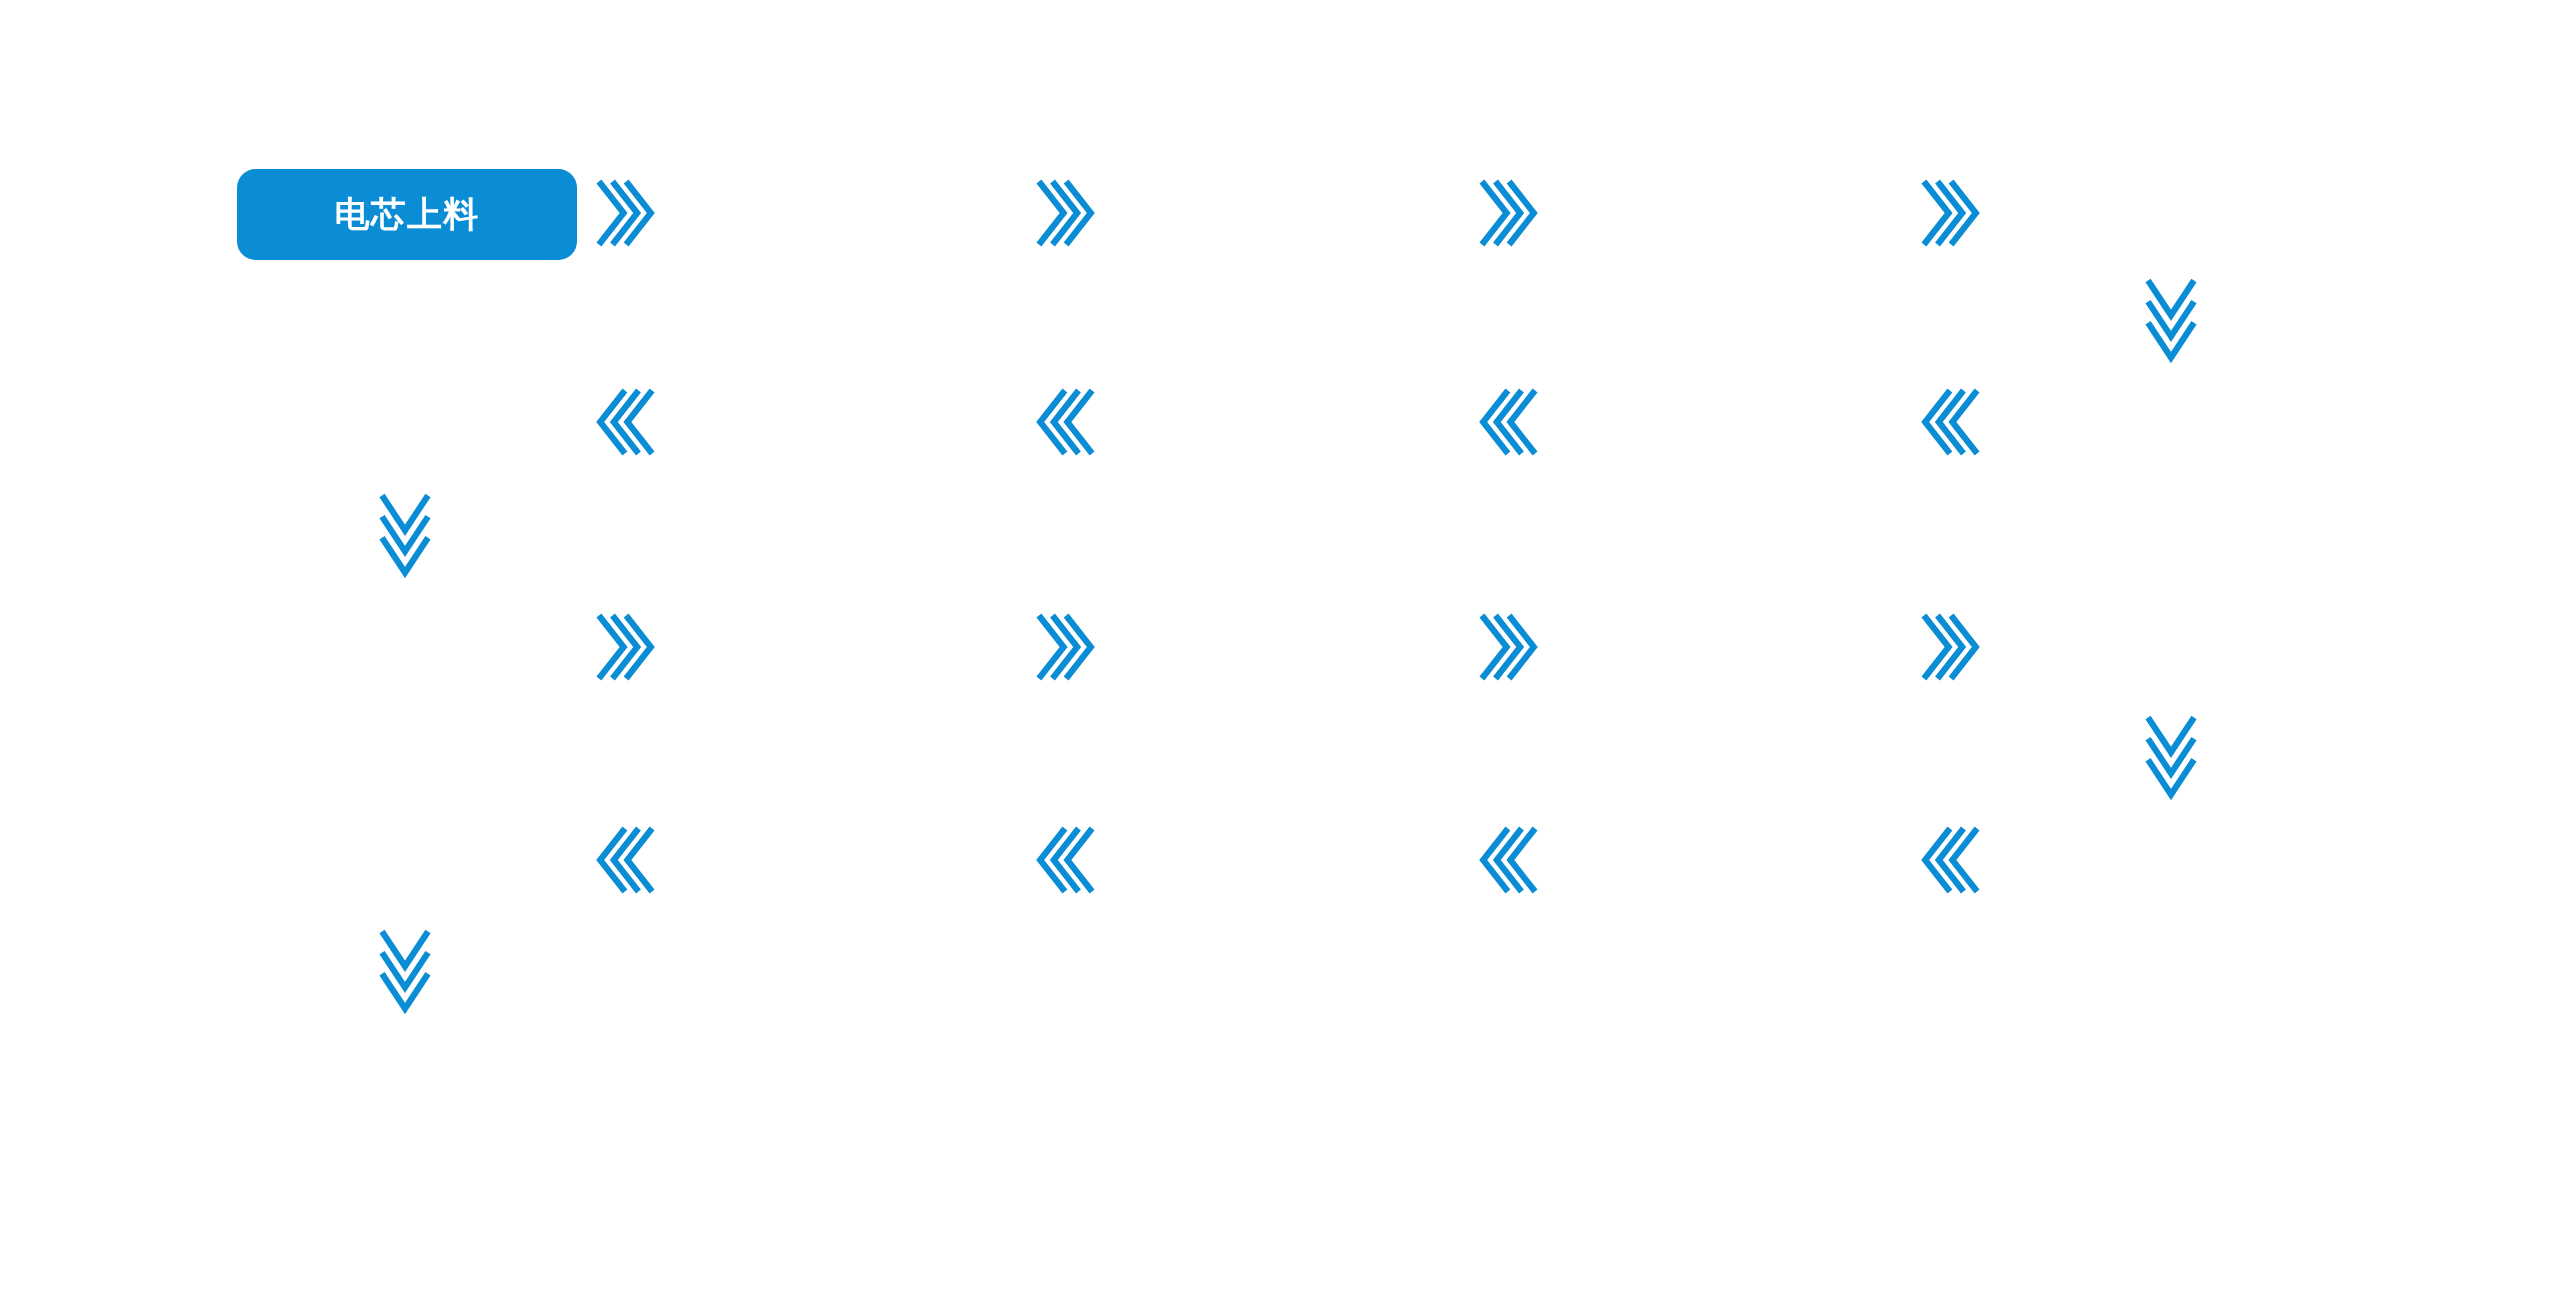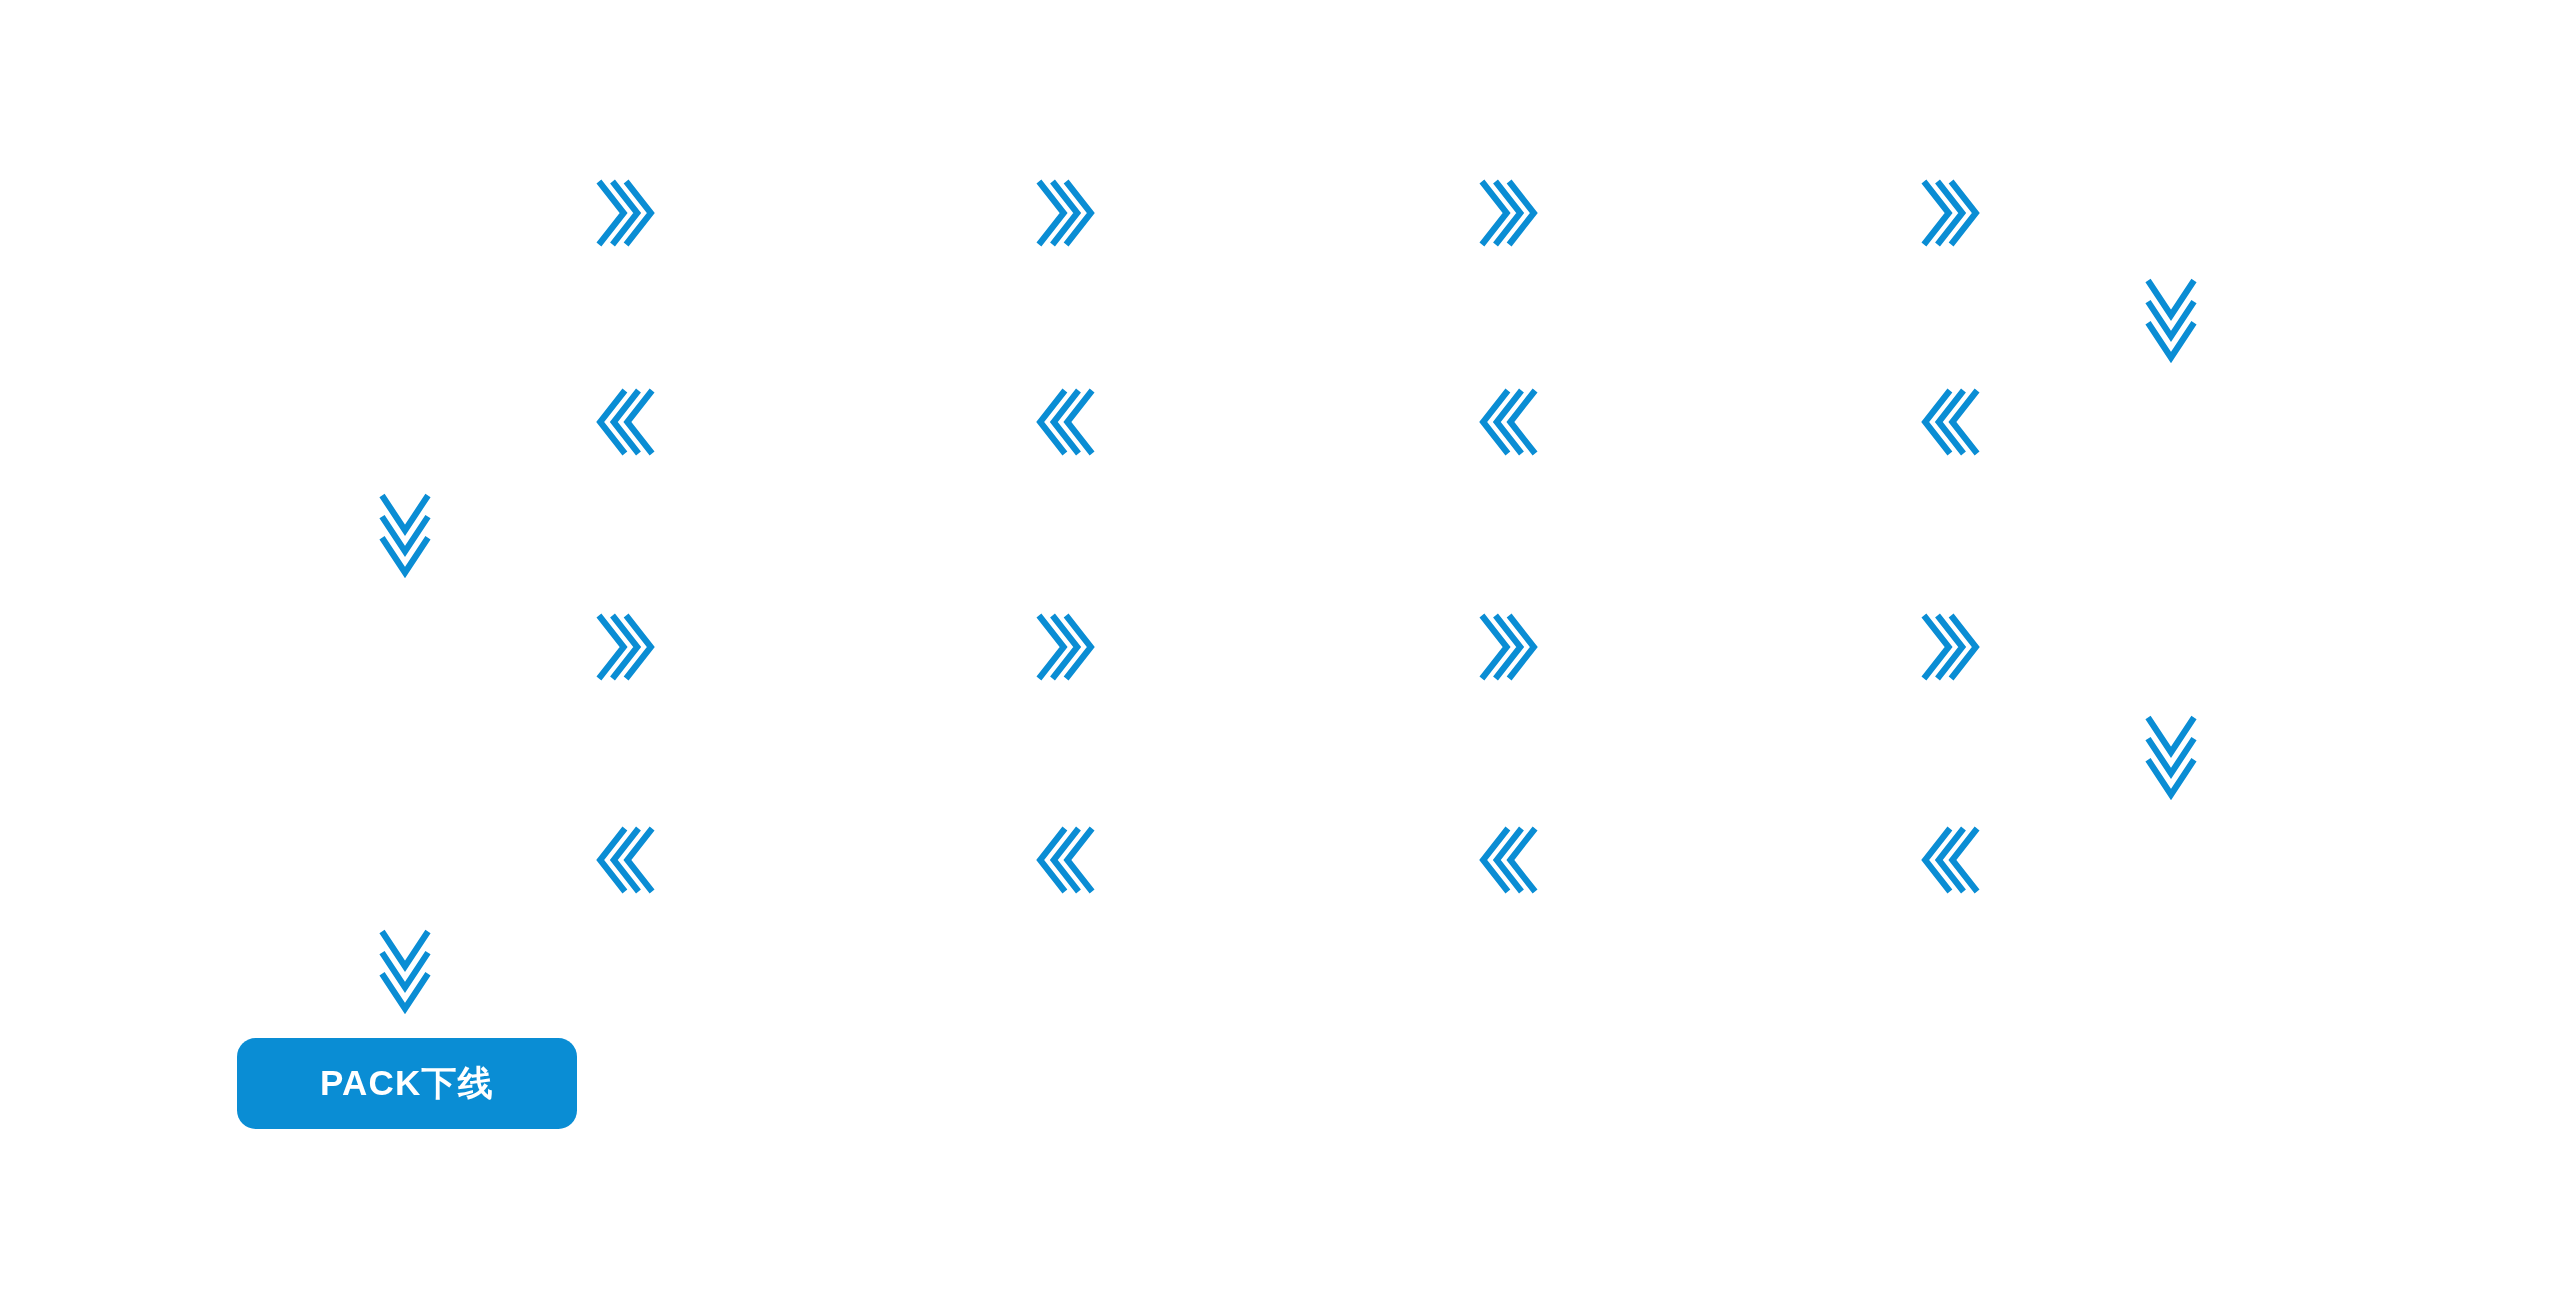--- a/index.html
+++ b/index.html
@@ -38,24 +38,24 @@
   .arrow svg {
     overflow: visible;
     display: block;
   }
 </style>
 </head>
 <body style="background: rgb(255, 255, 255);">
 
 <div class="canvas">
 
+  <div class="node" id="node-start" style="left: 237px; top: 169px; width: 340px; height: 91px; background: rgb(10, 141, 212); color: rgb(255, 255, 255);">
+    <span class="node-label">电芯上料</span>
+  </div>
 
-  <div class="node" id="node-end" style="left: 237px; top: 1038px; width: 340px; height: 91px; background: rgb(10, 141, 212); color: rgb(255, 255, 255);">
-    <span class="node-label">PACK下线</span>
-  </div>
 
   <div id="arrows-layer">
       <div class="arrow" style="left: 598px; top: 179px;">
         <svg width="55" height="68" viewBox="0 0 88 110" xmlns="http://www.w3.org/2000/svg">
           <path d="M1 4 L41 55 L1 106" fill="none" stroke="#0A8DD4" stroke-width="10" stroke-linecap="butt" stroke-linejoin="miter"></path>
           <path d="M23 4 L63 55 L23 106" fill="none" stroke="#0A8DD4" stroke-width="10" stroke-linecap="butt" stroke-linejoin="miter"></path>
           <path d="M45 4 L85 55 L45 106" fill="none" stroke="#0A8DD4" stroke-width="10" stroke-linecap="butt" stroke-linejoin="miter"></path>
         </svg>
       </div>
       <div class="arrow" style="left: 1038px; top: 179px;">

